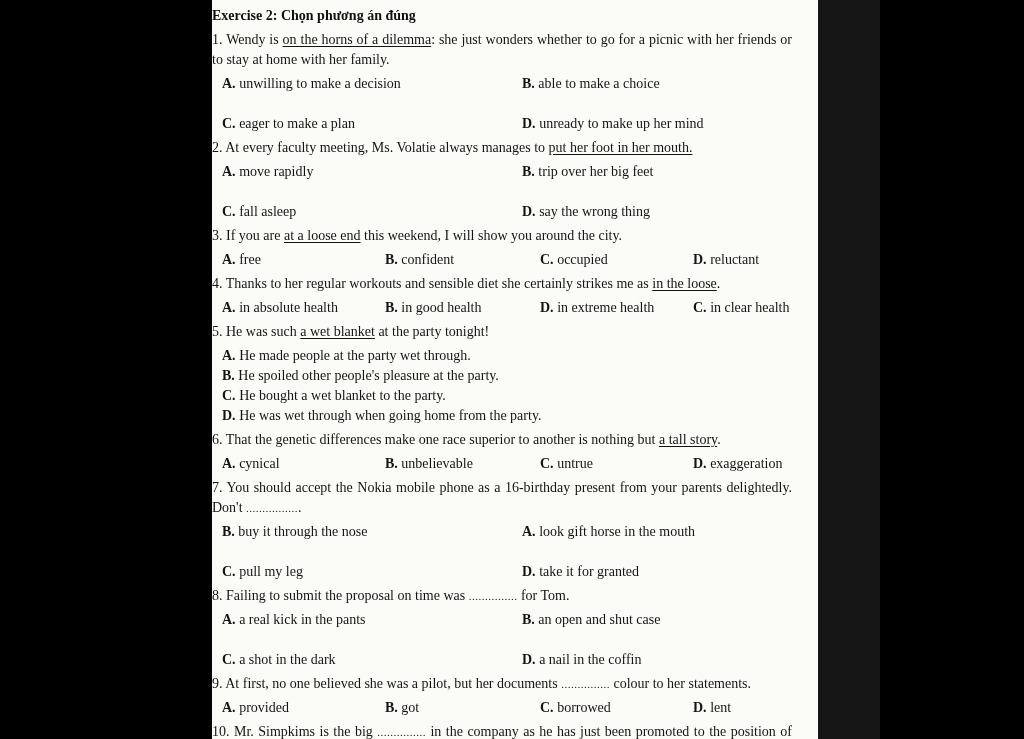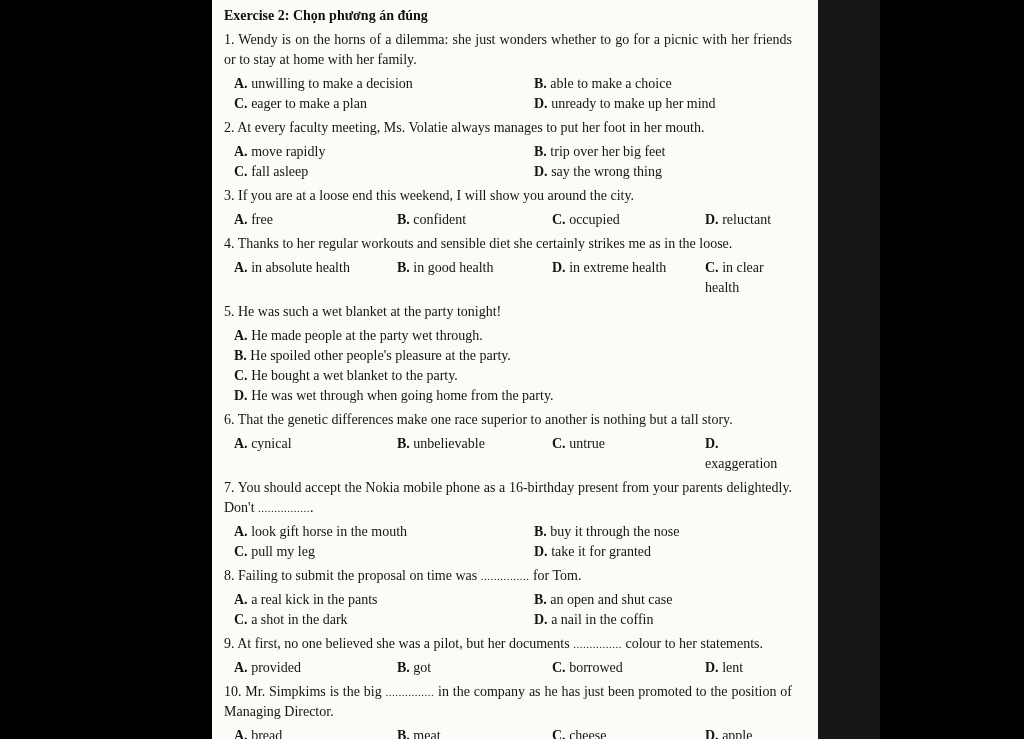--- a/index.html
+++ b/index.html
@@ -9,37 +9,37 @@
     font-family:"Liberation Serif", serif;
   }
   .stage{position:relative;width:1024px;height:739px;background:#000;}
   .edge-strip{
     position:absolute;left:818px;top:0;width:62px;height:739px;
     background:#161616;
   }
   .page{
     position:absolute;left:212px;top:0;width:606px;height:739px;
     background:#fbfbf8;color:#141414;
-    padding:6px 26px 0 12px;box-sizing:border-box;
+    padding:6px 26px 0 0;box-sizing:border-box;
     font-size:14px;line-height:20px;
   }
   .title{
     margin:0 0 4px 0;font-size:14px;line-height:20px;font-weight:bold;color:#101010;
   }
   .question{margin:0;}
   .stem{
     margin:0 0 4px 0;text-align:justify;
   }
   .qnum{font-weight:normal;}
-  .u{text-underline-offset:2px;}
+  .u{text-decoration:underline;text-underline-offset:2px;}
   .blank{letter-spacing:0.5px;font-size:11px;}
   .options{
     margin:0 0 4px 10px;
   }
-  .options.two-col{display:grid;grid-template-columns:300px 1fr;row-gap:0;}
+  .options.two-col{display:grid;grid-template-columns:300px 1fr;row-gap:20px;}
   .options.four-col{display:grid;grid-template-columns:154px 146px 144px 1fr;gap:9px;}
   .options.stacked{display:grid;grid-template-columns:1fr;row-gap:0;}
   .opt b{font-weight:bold;}
 </style>
 </head>
 <body>
 
 <div class="stage">
   <div class="edge-strip"></div>
   <div class="page">
@@ -101,22 +101,22 @@
             <span class="opt"><b>A.</b> cynical</span>
             <span class="opt"><b>B.</b> unbelievable</span>
             <span class="opt"><b>C.</b> untrue</span>
             <span class="opt"><b>D.</b> exaggeration</span>
           </div>
   </div>
 
   <div class="question">
     <p class="stem"><span class="qnum">7. </span><span>You should accept the Nokia mobile phone as a 16-birthday present from your parents delightedly. Don't </span><span class="blank">................</span><span>.</span></p>
     <div class="options two-col">
+            <span class="opt"><b>B.</b> buy it through the nose</span>
             <span class="opt"><b>A.</b> look gift horse in the mouth</span>
-            <span class="opt"><b>B.</b> buy it through the nose</span>
             <span class="opt"><b>C.</b> pull my leg</span>
             <span class="opt"><b>D.</b> take it for granted</span>
           </div>
   </div>
 
   <div class="question">
     <p class="stem"><span class="qnum">8. </span><span>Failing to submit the proposal on time was </span><span class="blank">...............</span><span> for Tom.</span></p>
     <div class="options two-col">
             <span class="opt"><b>A.</b> a real kick in the pants</span>
             <span class="opt"><b>B.</b> an open and shut case</span>

